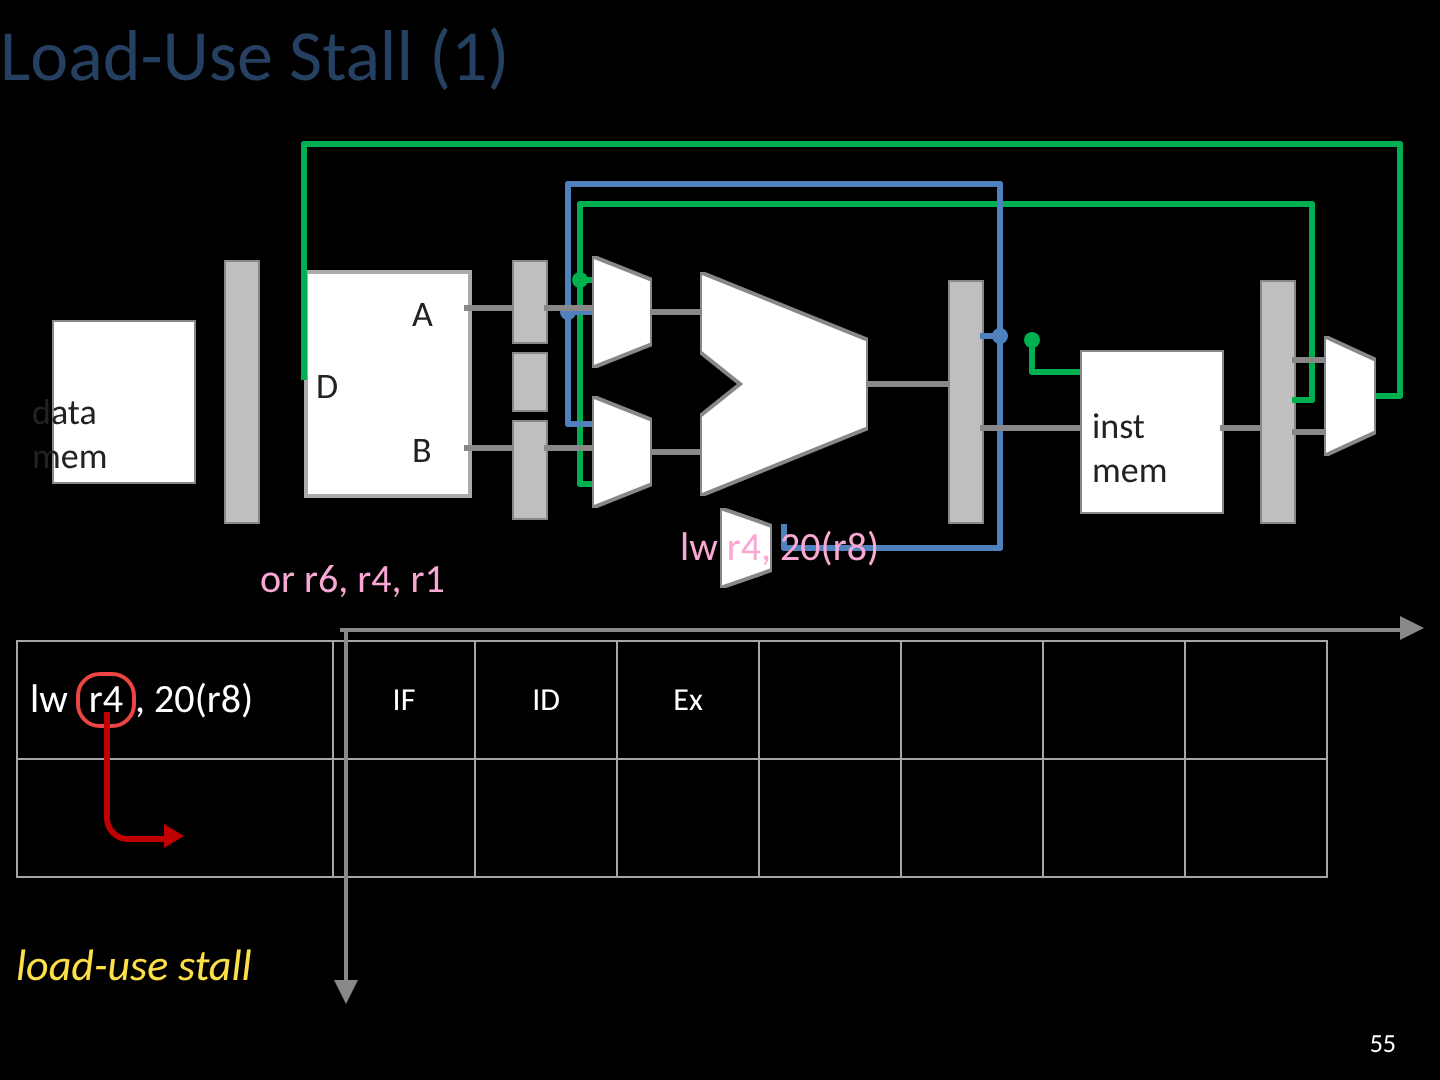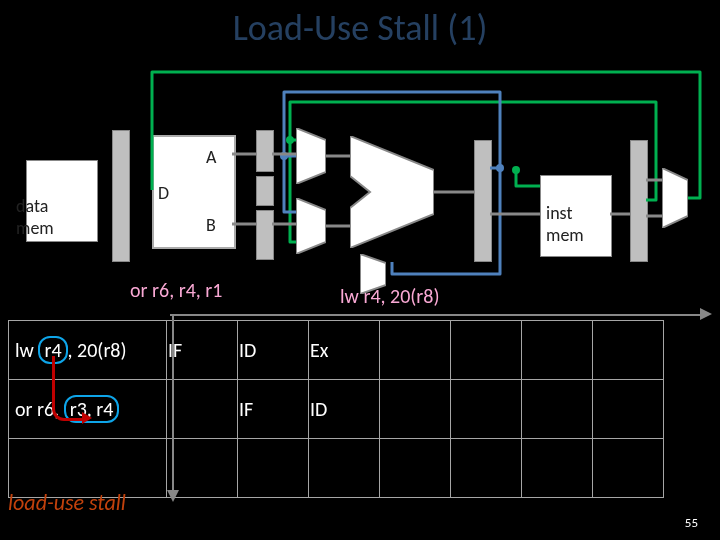--- a/index.html
+++ b/index.html
@@ -1,28 +1,28 @@
 <!DOCTYPE html>
 <html><head>
 <meta charset="utf-8">
 <style>
   body{margin:0;background:#000;color:#fff;font-family:Calibri,Arial,sans-serif;overflow:hidden}
   #stage{position:relative;width:720px;height:540px}
-  .title{position:absolute;top:6px;left:0;width:720px;text-align:center;font-size:36px;color:#254061}
+  .title{position:absolute;top:6px;left:0;width:720px;text-align:left;font-size:36px;color:#254061}
   .blk{position:absolute;background:#fff;border:1px solid #888}
   .lbl{position:absolute;color:#222;font-size:18px}
   .wlbl{position:absolute;color:#f9a8d4;font-size:20px}
   .pnum{position:absolute;right:22px;bottom:10px;color:#fff;font-size:13px}
-  .stall{position:absolute;left:8px;bottom:24px;color:#c2410c;font-style:italic;font-size:22px}
+  .stall{position:absolute;left:8px;bottom:44px;color:#fde047;font-style:italic;font-size:22px}
   
   table.tim{position:absolute;border-collapse:collapse}
-  table.tim td{border:1px solid #a6a6a6;width:68px;height:56px;font-size:20px;color:#fff}
+  table.tim td{border:1px solid #a6a6a6;width:68px;height:56px;text-align:center;font-size:16px;color:#fff}
   table.tim td.il{width:150px;text-align:left;padding-left:6px;font-size:20px}
   
-  .circ{display:inline-block;border:2px solid #0ea5e9;border-radius:12px;padding:0 4px}
+  .circ{display:inline-block;border:2px solid #ef4444;border-radius:12px;padding:0 4px}
   
   .dep{position:absolute;border-left:3px solid #c00000;border-bottom:3px solid #c00000;border-bottom-left-radius:12px}
   .depAr{position:absolute;width:0;height:0;border-top:6px solid transparent;border-bottom:6px solid transparent;border-left:10px solid #c00000}
   
   .rf{position:absolute;border:2px solid #aaa;background:#fff}
   
   .alu{position:absolute}
   .alu svg{display:block}
   
   .mux{position:absolute}
@@ -116,42 +116,32 @@
     <line x1="326" y1="156" x2="350" y2="156" stroke="#888"></line>
     <line x1="326" y1="226" x2="350" y2="226" stroke="#888"></line>
 
     <line x1="610" y1="214" x2="630" y2="214" stroke="#888"></line>
     <line x1="490" y1="214" x2="540" y2="214" stroke="#888"></line>
     <line x1="646" y1="180" x2="662" y2="180" stroke="#888"></line>
     <line x1="646" y1="216" x2="662" y2="216" stroke="#888"></line>
   </svg>
 
   <div class="wlbl" style="left:130px;top:278px">or r6, r4, r1</div>
-  <div class="wlbl" style="left:340px;top:284px">lw r4, 20(r8)</div>
+  <div class="wlbl" style="left:340px;top:262px">lw r4, 20(r8)</div>
 
   <div class="timeArrow" style="left:170px;top:314px;width:530px"></div>
   <div class="timeArrowHead" style="left:700px;top:308px"></div>
 
   <table class="tim" style="left:8px;top:320px">
     <tbody id="tim-body">
         <tr>
           <td class="il">lw <span class="circ">r4</span>, 20(r8)</td>
           <td>IF</td>
           <td>ID</td>
           <td>Ex</td>
-          <td></td>
-          <td></td>
-          <td></td>
-          <td></td>
-        </tr>
-        <tr>
-          <td class="il">or r6, <span class="circ">r3, r4</span></td>
-          <td></td>
-          <td>IF</td>
-          <td>ID</td>
           <td></td>
           <td></td>
           <td></td>
           <td></td>
         </tr>
         <tr>
           <td class="il"></td>
           <td></td>
           <td></td>
           <td></td>

